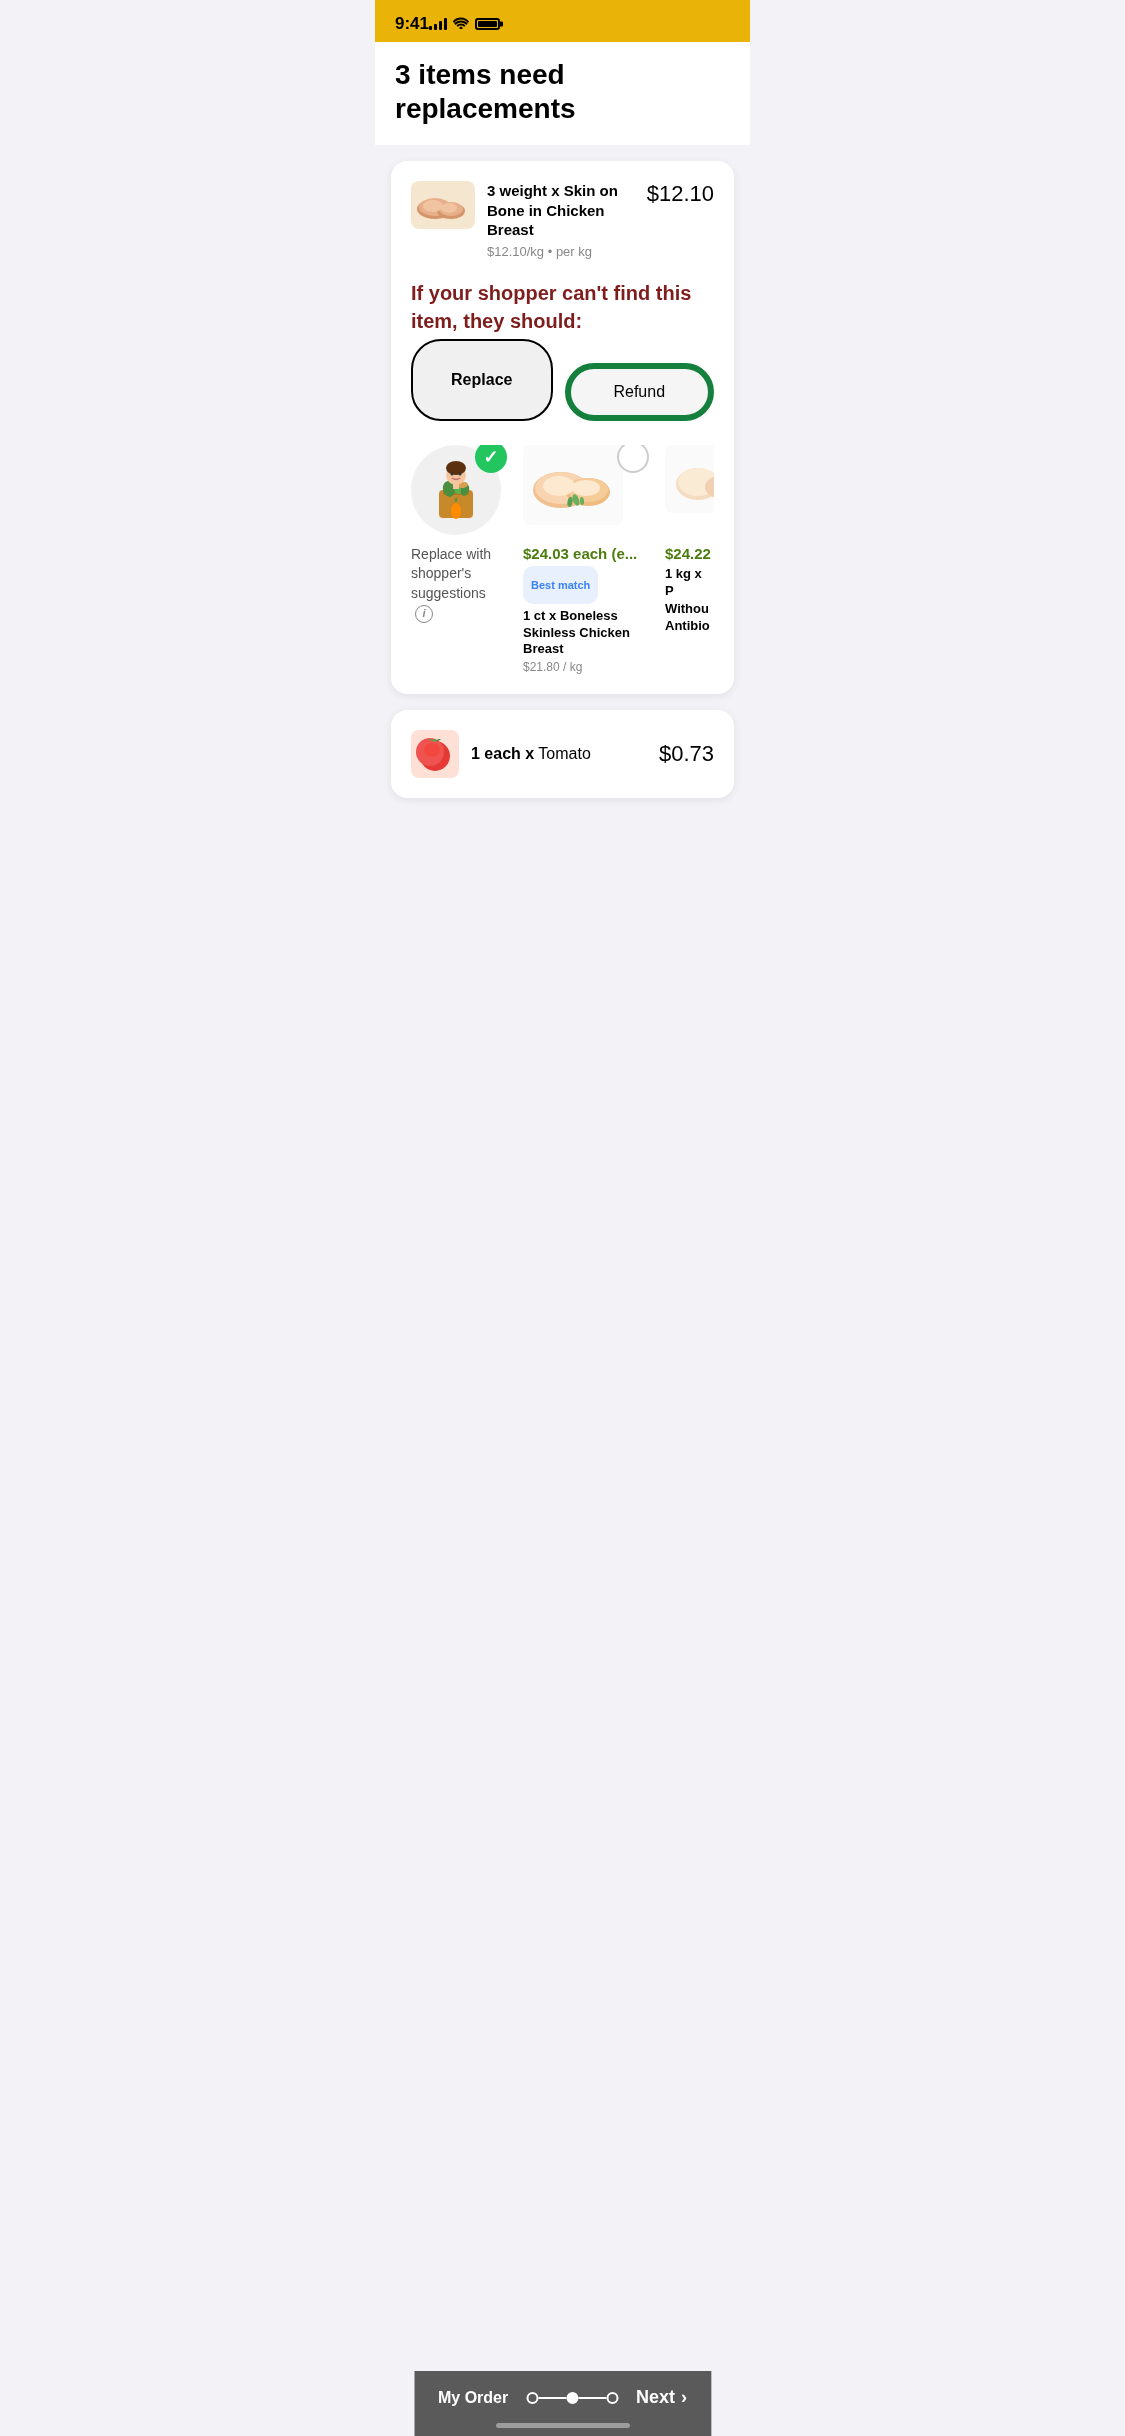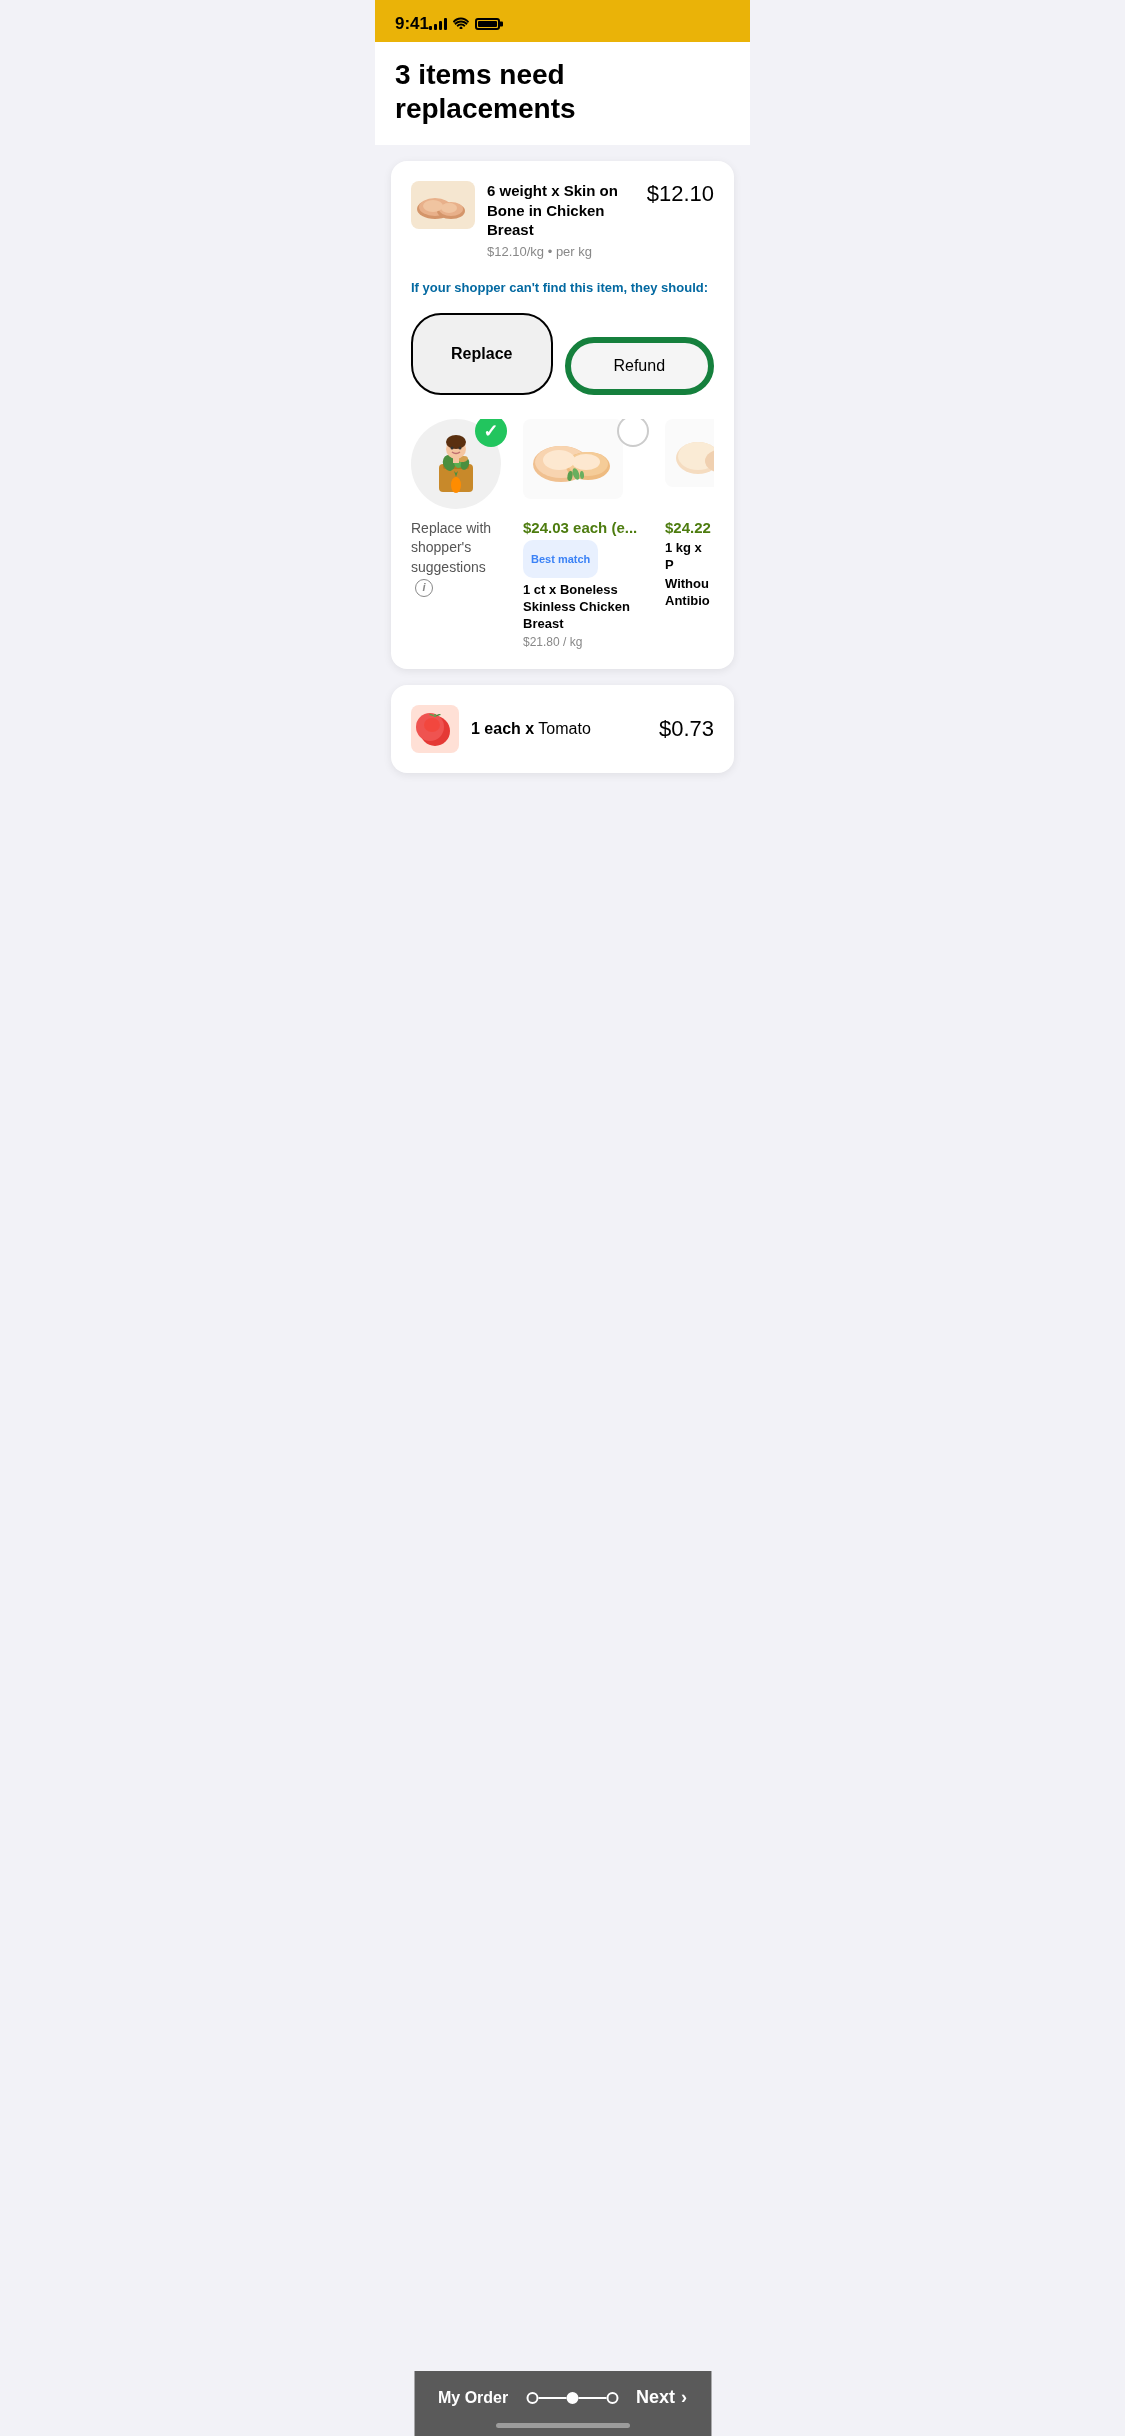--- a/index.html
+++ b/index.html
@@ -146,25 +146,25 @@
     }
 
     .item-price {
       font-size: 22px;
       font-weight: 400;
       color: #000;
       flex-shrink: 0;
     }
 
     .shopper-message {
-      font-size: 13px;
-      font-weight: 600;
-      color: #0369a1;
+      font-size: 20px;
+      font-weight: 600;
+      color: #7f1d1d;
       line-height: 1.4;
-      margin-bottom: 16px;
+      margin-bottom: 4px;
     }
 
     .replacement-buttons {
       display: flex;
       gap: 12px;
       margin-bottom: 24px;
     }
 
     .btn-replace {
       flex: 1;
@@ -448,21 +448,21 @@
         <ellipse cx="22" cy="26" rx="18" ry="10" fill="#d4956a"></ellipse>
         <ellipse cx="22" cy="24" rx="16" ry="9" fill="#e8b08a"></ellipse>
         <ellipse cx="38" cy="28" rx="14" ry="8" fill="#d4956a"></ellipse>
         <ellipse cx="38" cy="26" rx="12" ry="7" fill="#e8b08a"></ellipse>
         <ellipse cx="20" cy="23" rx="10" ry="6" fill="#f0c4a0"></ellipse>
         <ellipse cx="36" cy="25" rx="8" ry="5" fill="#f0c4a0"></ellipse>
       </svg>
     </div>
     <div class="item-details">
       <div class="item-name">
-        <span>6 weight x</span>
+        <span>3 weight x</span>
         <span>Skin on Bone in Chicken Breast</span>
       </div>
       <div class="item-price-sub">$12.10/kg • per kg</div>
     </div>
     <div class="item-price">$12.10</div>
   </div>
 
   <div class="shopper-message">If your shopper can't find this item, they should:</div>
 
   <div class="replacement-buttons">

